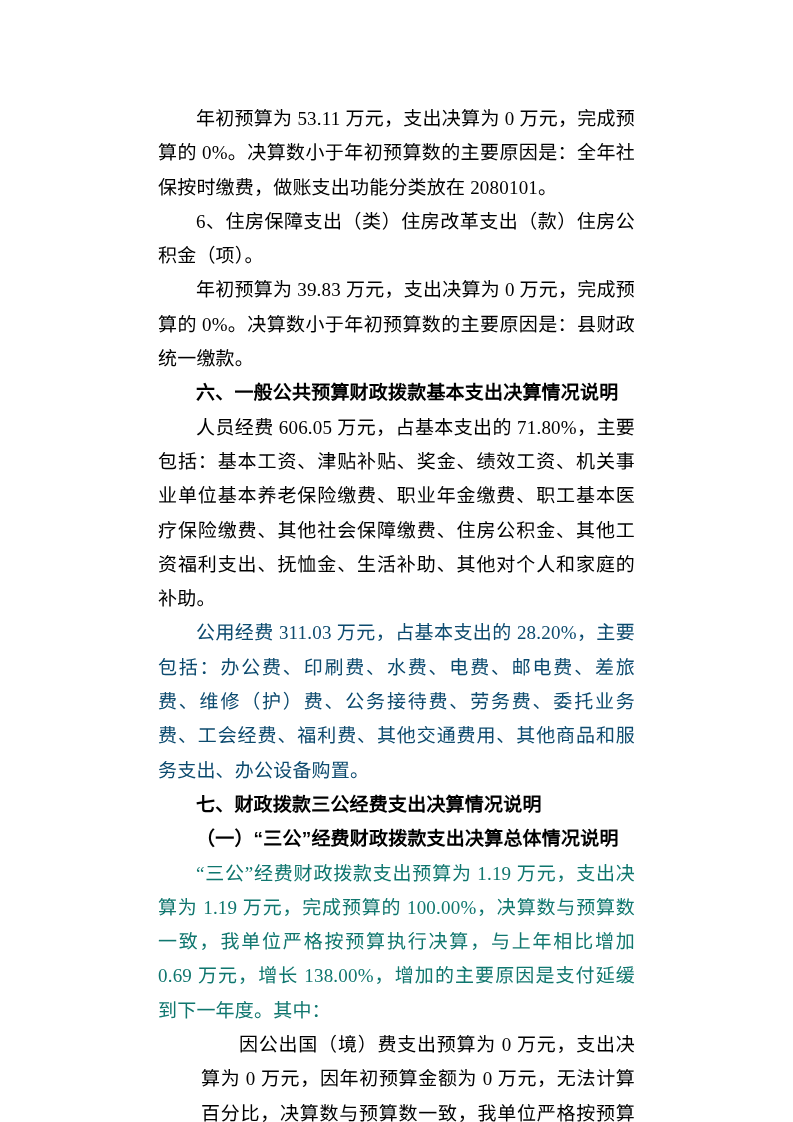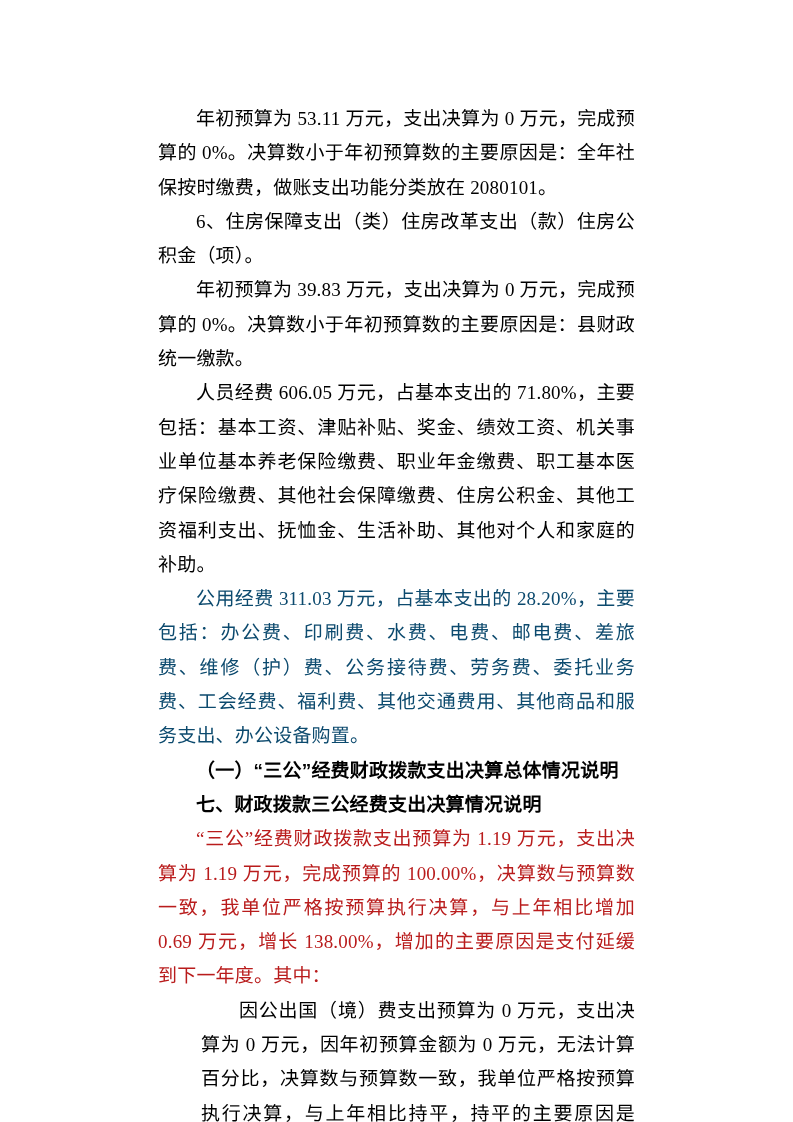--- a/index.html
+++ b/index.html
@@ -37,20 +37,21 @@
   }
 </style>
 </head>
 <body>
 
 <div class="page" style="background: rgb(255, 255, 255);">
   <div class="doc-body">
       <p class="para" style="color: rgb(0, 0, 0);">年初预算为 53.11 万元，支出决算为 0 万元，完成预算的 0%。决算数小于年初预算数的主要原因是：全年社保按时缴费，做账支出功能分类放在 2080101。</p>
       <p class="para" style="color: rgb(0, 0, 0);">6、住房保障支出（类）住房改革支出（款）住房公积金（项）。</p>
       <p class="para" style="color: rgb(0, 0, 0);">年初预算为 39.83 万元，支出决算为 0 万元，完成预算的 0%。决算数小于年初预算数的主要原因是：县财政统一缴款。</p>
+      <p class="heading" style="color: rgb(0, 0, 0);">六、一般公共预算财政拨款基本支出决算情况说明</p>
       <p class="para" style="color: rgb(0, 0, 0);">人员经费 606.05 万元，占基本支出的 71.80%，主要包括：基本工资、津贴补贴、奖金、绩效工资、机关事业单位基本养老保险缴费、职业年金缴费、职工基本医疗保险缴费、其他社会保障缴费、住房公积金、其他工资福利支出、抚恤金、生活补助、其他对个人和家庭的补助。</p>
       <p class="para" style="color: #0c4a6e;">公用经费 311.03 万元，占基本支出的 28.20%，主要包括：办公费、印刷费、水费、电费、邮电费、差旅费、维修（护）费、公务接待费、劳务费、委托业务费、工会经费、福利费、其他交通费用、其他商品和服务支出、办公设备购置。</p>
+      <p class="heading" style="color: rgb(0, 0, 0);">七、财政拨款三公经费支出决算情况说明</p>
       <p class="heading" style="color: rgb(0, 0, 0);">（一）“三公”经费财政拨款支出决算总体情况说明</p>
-      <p class="heading" style="color: rgb(0, 0, 0);">七、财政拨款三公经费支出决算情况说明</p>
-      <p class="para" style="color: #b91c1c;">“三公”经费财政拨款支出预算为 1.19 万元，支出决算为 1.19 万元，完成预算的 100.00%，决算数与预算数一致，我单位严格按预算执行决算，与上年相比增加 0.69 万元，增长 138.00%，增加的主要原因是支付延缓到下一年度。其中：</p>
+      <p class="para" style="color: #0f766e;">“三公”经费财政拨款支出预算为 1.19 万元，支出决算为 1.19 万元，完成预算的 100.00%，决算数与预算数一致，我单位严格按预算执行决算，与上年相比增加 0.69 万元，增长 138.00%，增加的主要原因是支付延缓到下一年度。其中：</p>
       <p class="para" style="color: rgb(0, 0, 0); margin-left: 43px;">因公出国（境）费支出预算为 0 万元，支出决算为 0 万元，因年初预算金额为 0 万元，无法计算百分比，决算数与预算数一致，我单位严格按预算执行决算，与上年相比持平，持平的主要原因是 2023 年无此项开支。</p>
     </div>
 </div>
 
 </body></html>

